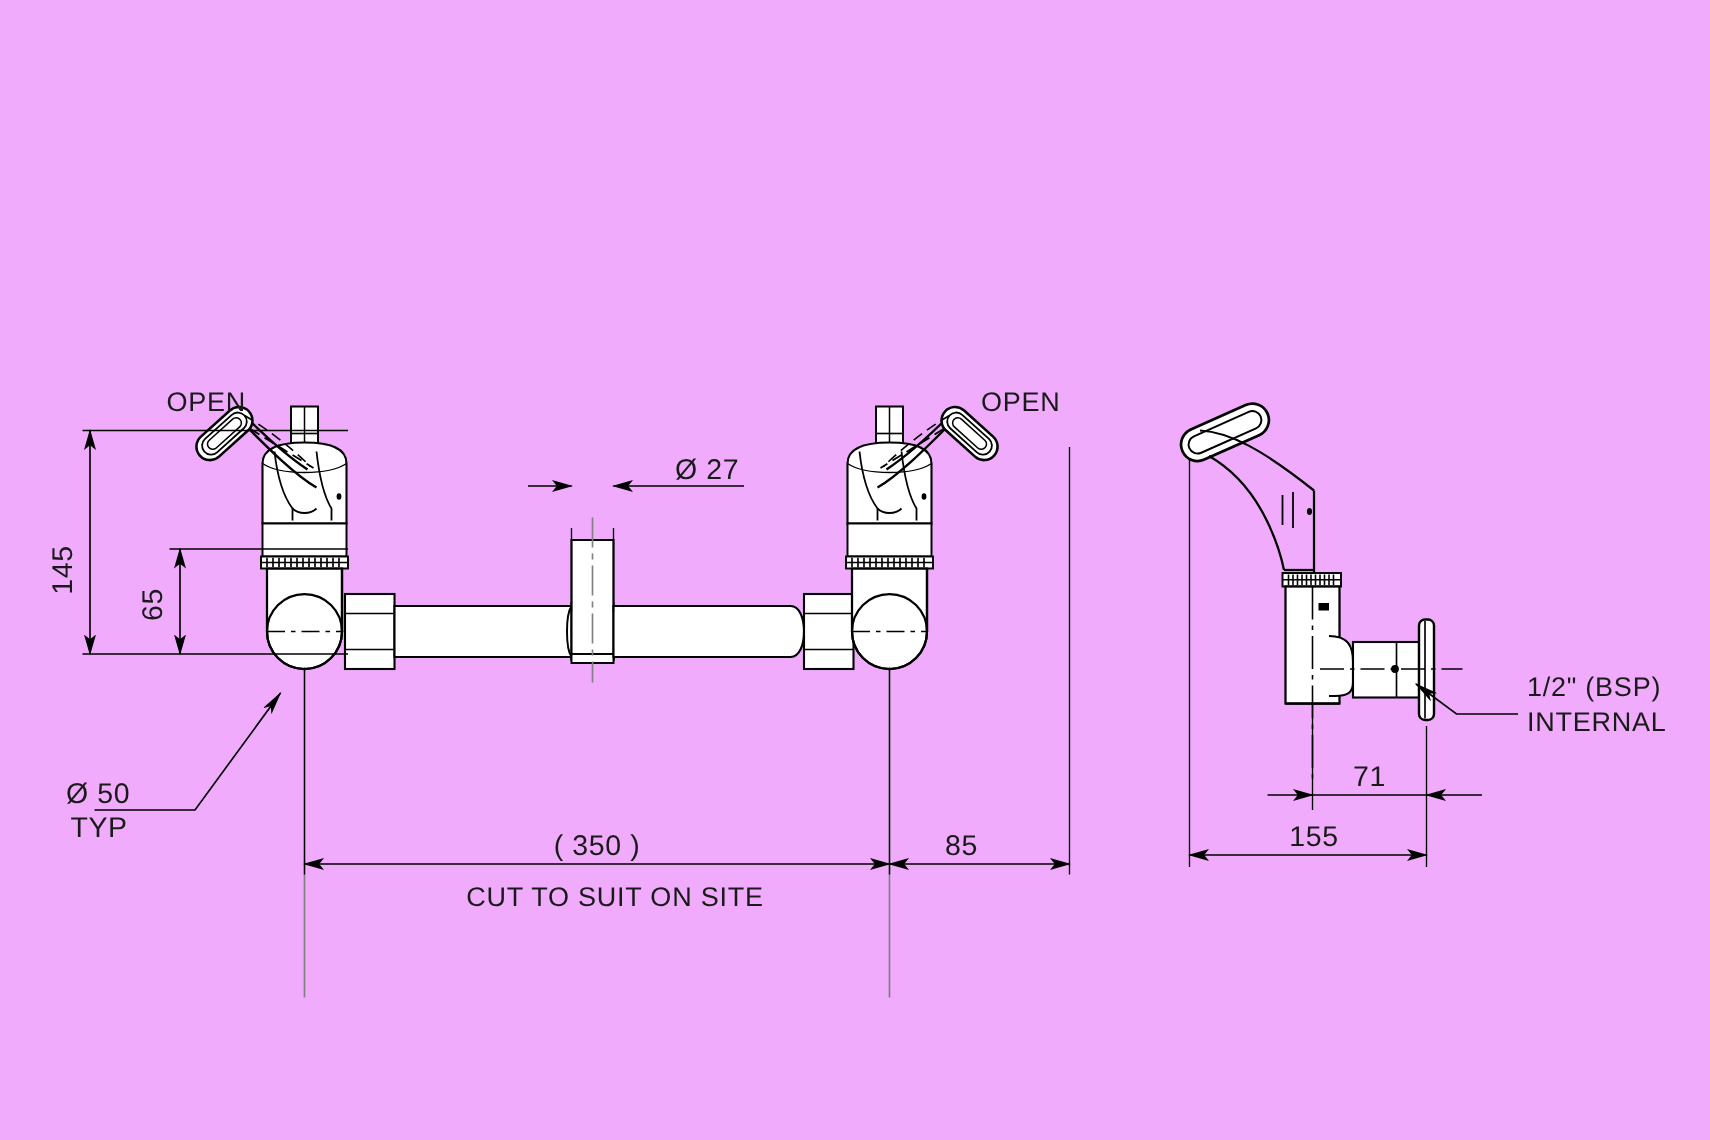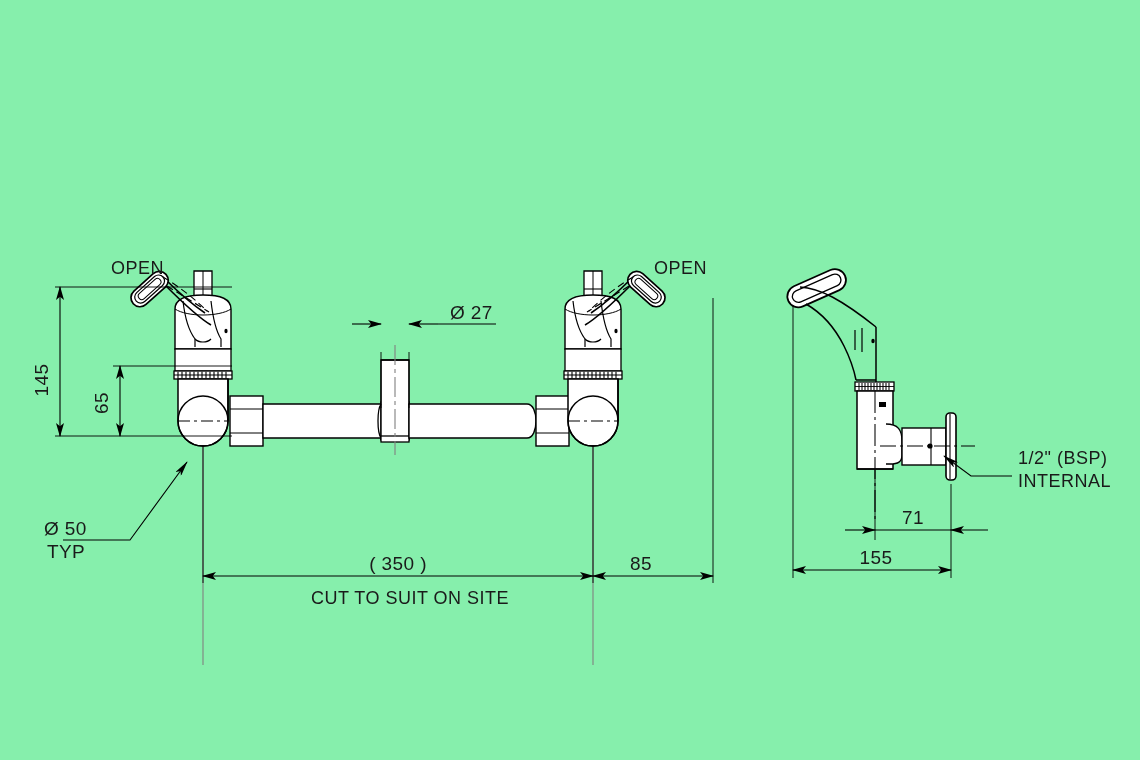--- a/index.html
+++ b/index.html
@@ -7,21 +7,21 @@
     padding: 0;
     background: #ffffff;
   }
   body {
     font-family: "Liberation Sans", sans-serif;
   }
   #drawing-root {
     position: relative;
     width: 1140px;
     height: 760px;
-    background: #86efac;
+    background: #f0abfc;
     overflow: hidden;
   }
   svg#cad {
     display: block;
     width: 1140px;
     height: 760px;
   }
   .dimtext {
     font-family: "Liberation Sans", sans-serif;
     font-size: 19px;

